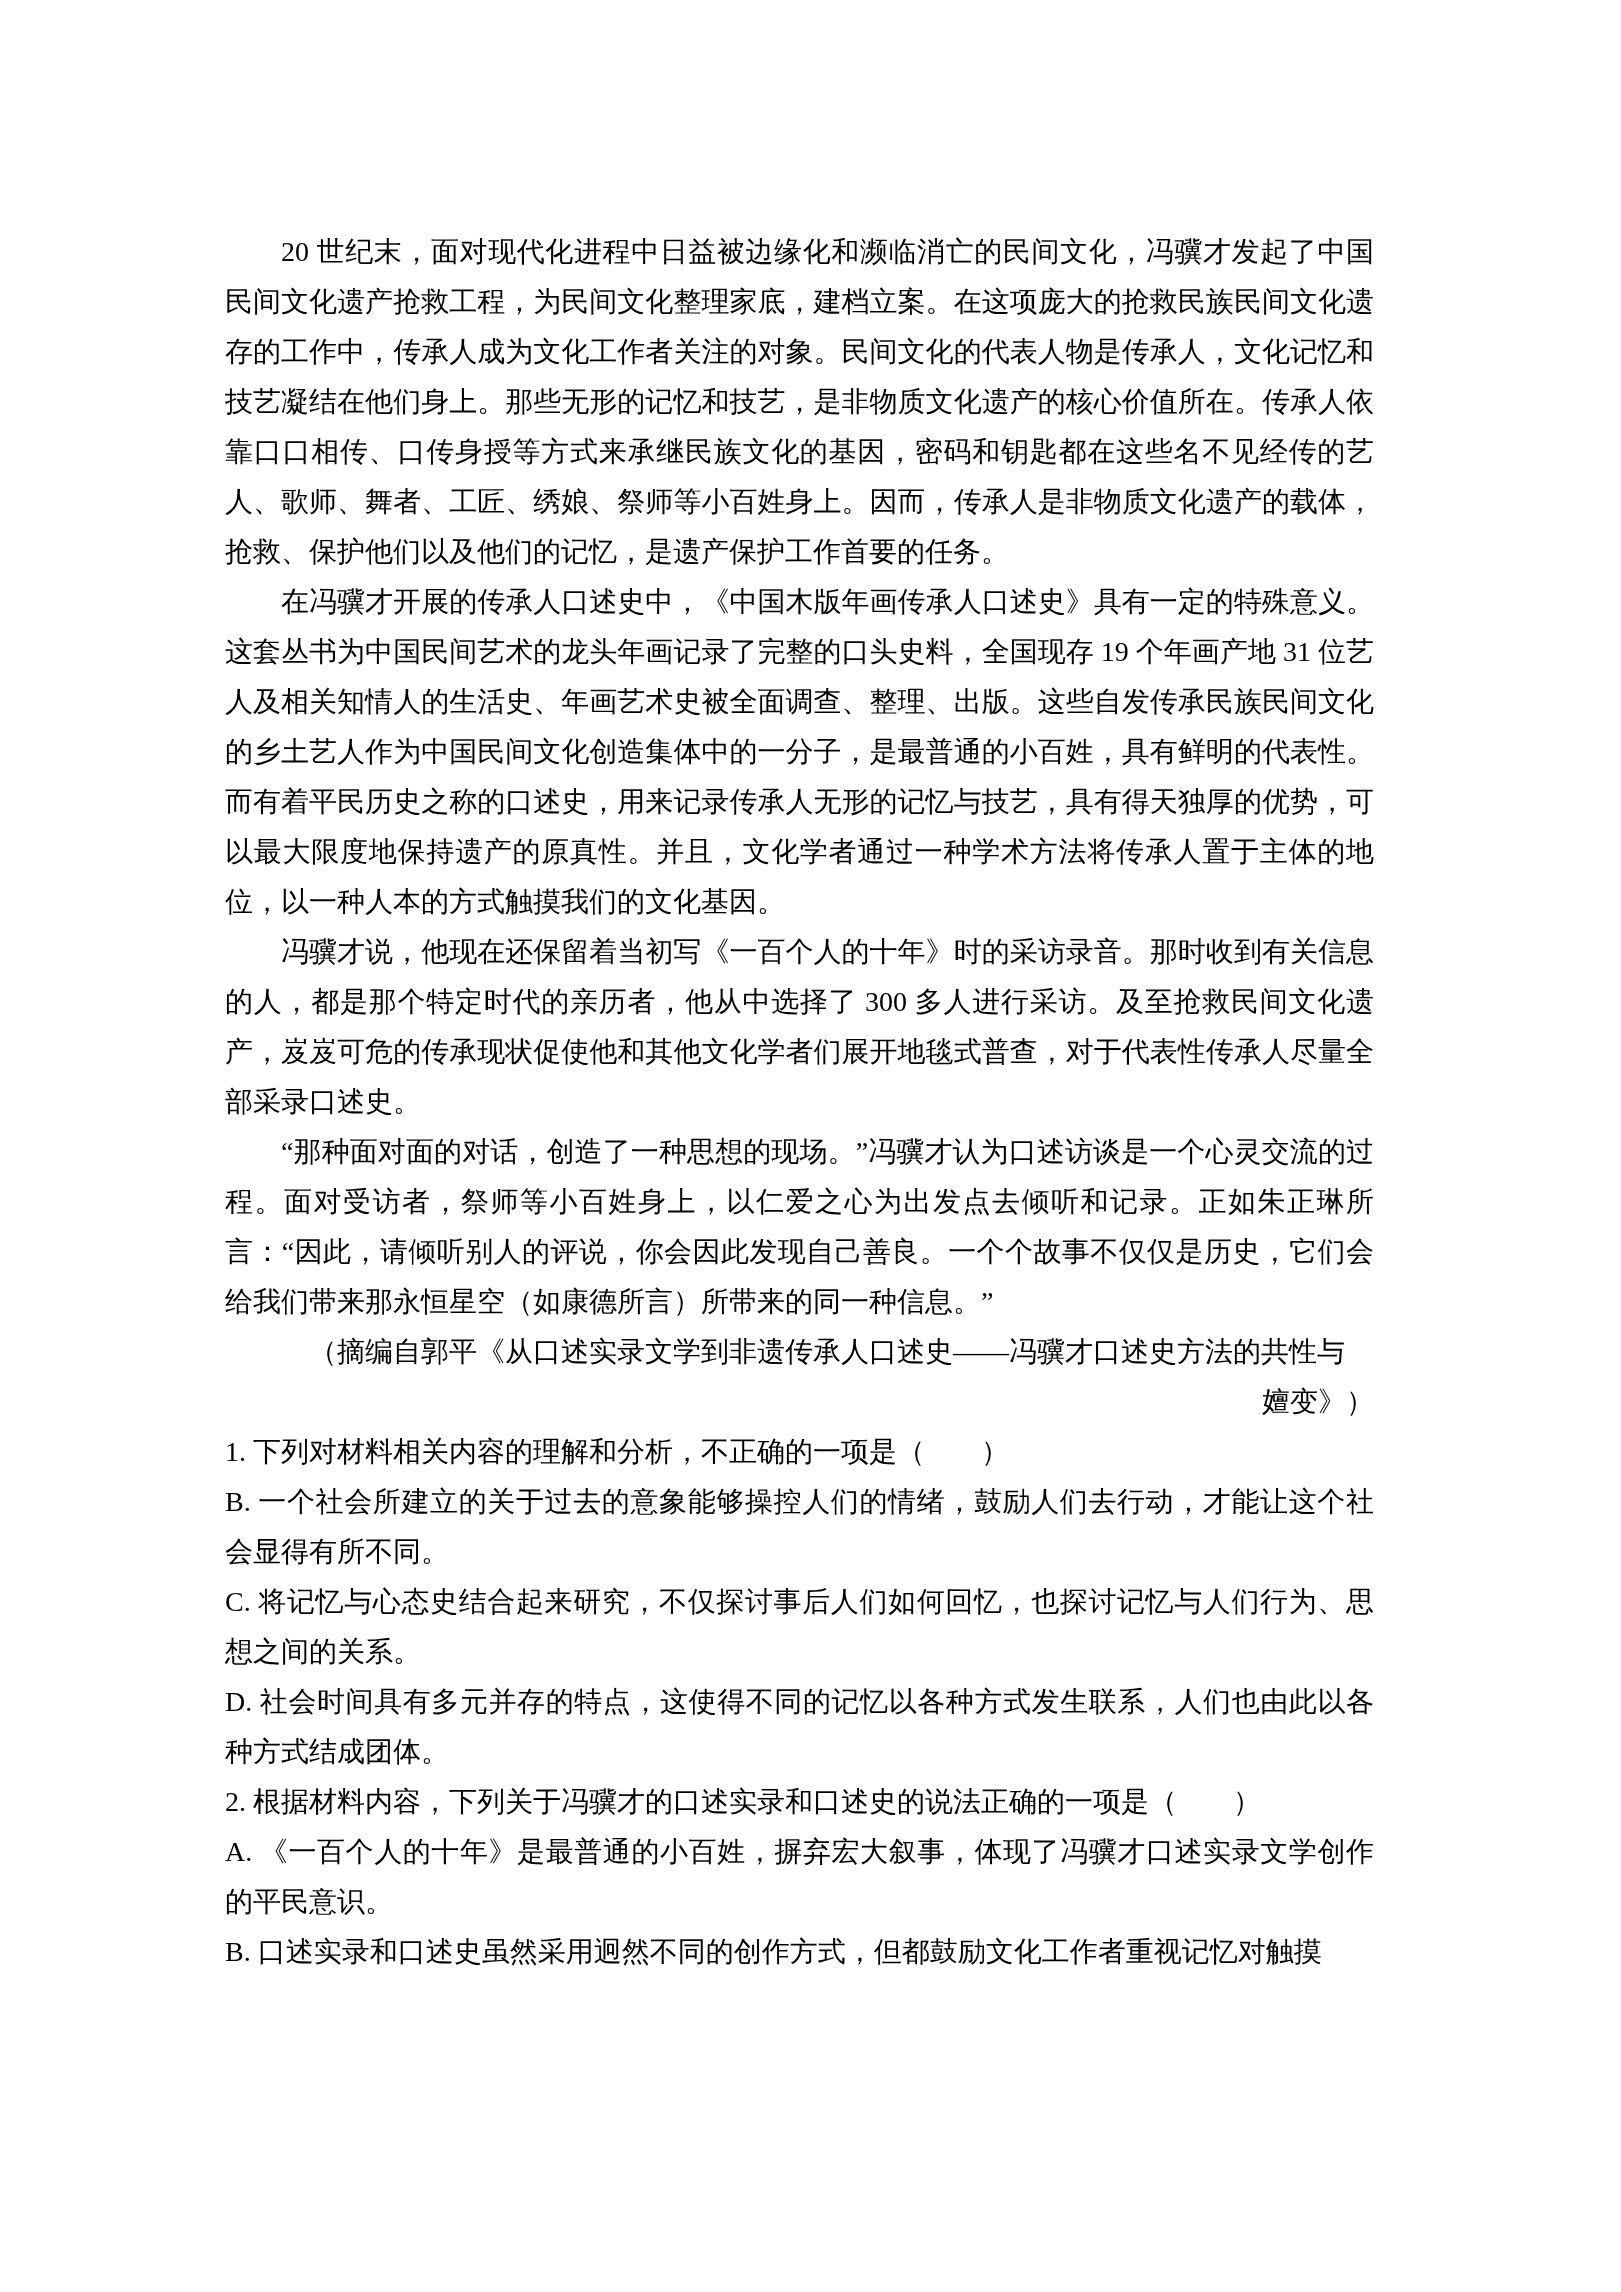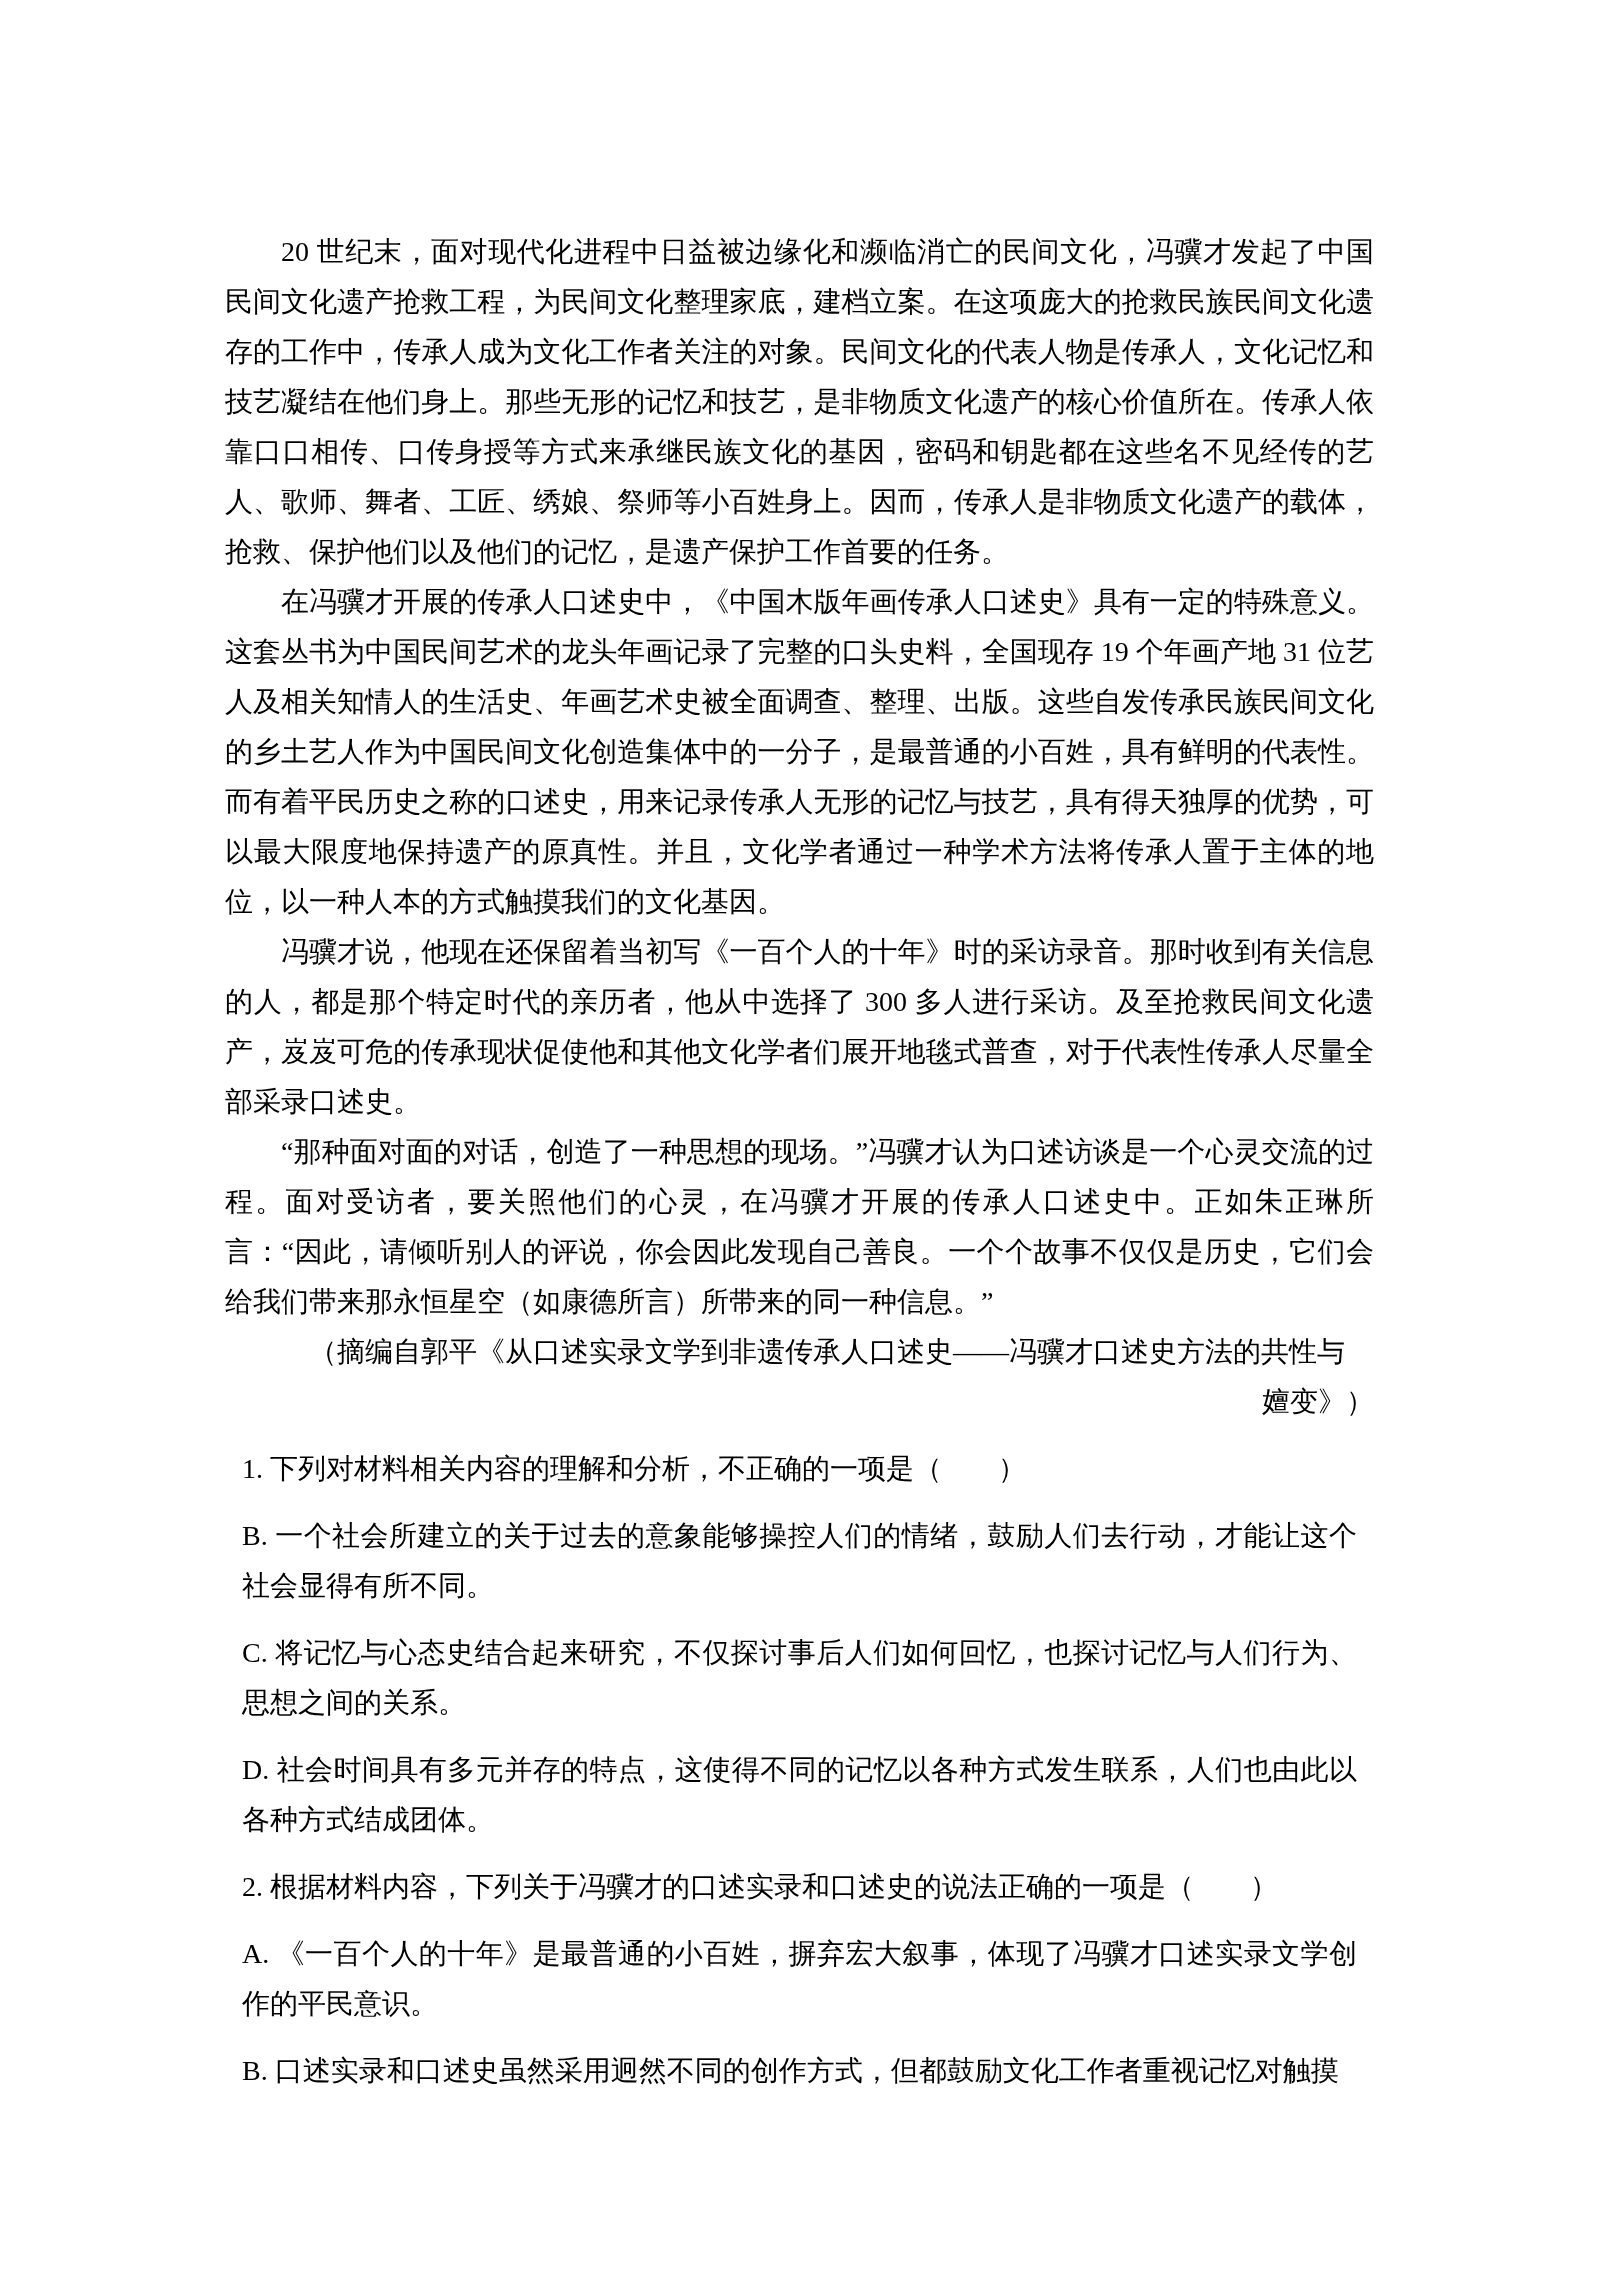--- a/index.html
+++ b/index.html
@@ -40,37 +40,37 @@
   .attr-line1 {
     margin: 0;
     text-indent: 3em;
   }
   .attr-line2 {
     margin: 0;
     text-align: right;
     font-family: Liberation Serif, serif;
   }
   .qline {
-    margin: 17px;
+    margin: 0;
     text-indent: 0;
   }
 </style>
 </head>
 <body>
 
 <div class="page">
   <div class="content">
 
     <p class="para">20 世纪末，面对现代化进程中日益被边缘化和濒临消亡的民间文化，冯骥才发起了中国民间文化遗产抢救工程，为民间文化整理家底，建档立案。在这项庞大的抢救民族民间文化遗存的工作中，传承人成为文化工作者关注的对象。民间文化的代表人物是传承人，文化记忆和技艺凝结在他们身上。那些无形的记忆和技艺，是非物质文化遗产的核心价值所在。传承人依靠口口相传、口传身授等方式来承继民族文化的基因，密码和钥匙都在这些名不见经传的艺人、歌师、舞者、工匠、绣娘、祭师等小百姓身上。因而，传承人是非物质文化遗产的载体，抢救、保护他们以及他们的记忆，是遗产保护工作首要的任务。</p>
 
     <p class="para">在冯骥才开展的传承人口述史中，《中国木版年画传承人口述史》具有一定的特殊意义。这套丛书为中国民间艺术的龙头年画记录了完整的口头史料，全国现存 19 个年画产地 31 位艺人及相关知情人的生活史、年画艺术史被全面调查、整理、出版。这些自发传承民族民间文化的乡土艺人作为中国民间文化创造集体中的一分子，是最普通的小百姓，具有鲜明的代表性。而有着平民历史之称的口述史，用来记录传承人无形的记忆与技艺，具有得天独厚的优势，可以最大限度地保持遗产的原真性。并且，文化学者通过一种学术方法将传承人置于主体的地位，以一种人本的方式触摸我们的文化基因。</p>
 
     <p class="para">冯骥才说，他现在还保留着当初写《一百个人的十年》时的采访录音。那时收到有关信息的人，都是那个特定时代的亲历者，他从中选择了 300 多人进行采访。及至抢救民间文化遗产，岌岌可危的传承现状促使他和其他文化学者们展开地毯式普查，对于代表性传承人尽量全部采录口述史。</p>
 
-    <p class="para">“那种面对面的对话，创造了一种思想的现场。”冯骥才认为口述访谈是一个心灵交流的过程。面对受访者，要关照他们的心灵，在冯骥才开展的传承人口述史中。正如朱正琳所言：“因此，请倾听别人的评说，你会因此发现自己善良。一个个故事不仅仅是历史，它们会给我们带来那永恒星空（如康德所言）所带来的同一种信息。”</p>
+    <p class="para">“那种面对面的对话，创造了一种思想的现场。”冯骥才认为口述访谈是一个心灵交流的过程。面对受访者，祭师等小百姓身上，以仁爱之心为出发点去倾听和记录。正如朱正琳所言：“因此，请倾听别人的评说，你会因此发现自己善良。一个个故事不仅仅是历史，它们会给我们带来那永恒星空（如康德所言）所带来的同一种信息。”</p>
 
     <p class="attr-line1">（摘编自郭平《从口述实录文学到非遗传承人口述史——冯骥才口述史方法的共性与</p>
 
     <p class="attr-line2">嬗变》）</p>
 
     <p class="qline">1. 下列对材料相关内容的理解和分析，不正确的一项是（　　）</p>
 
 
     <p class="qline">B. 一个社会所建立的关于过去的意象能够操控人们的情绪，鼓励人们去行动，才能让这个社会显得有所不同。</p>
 

